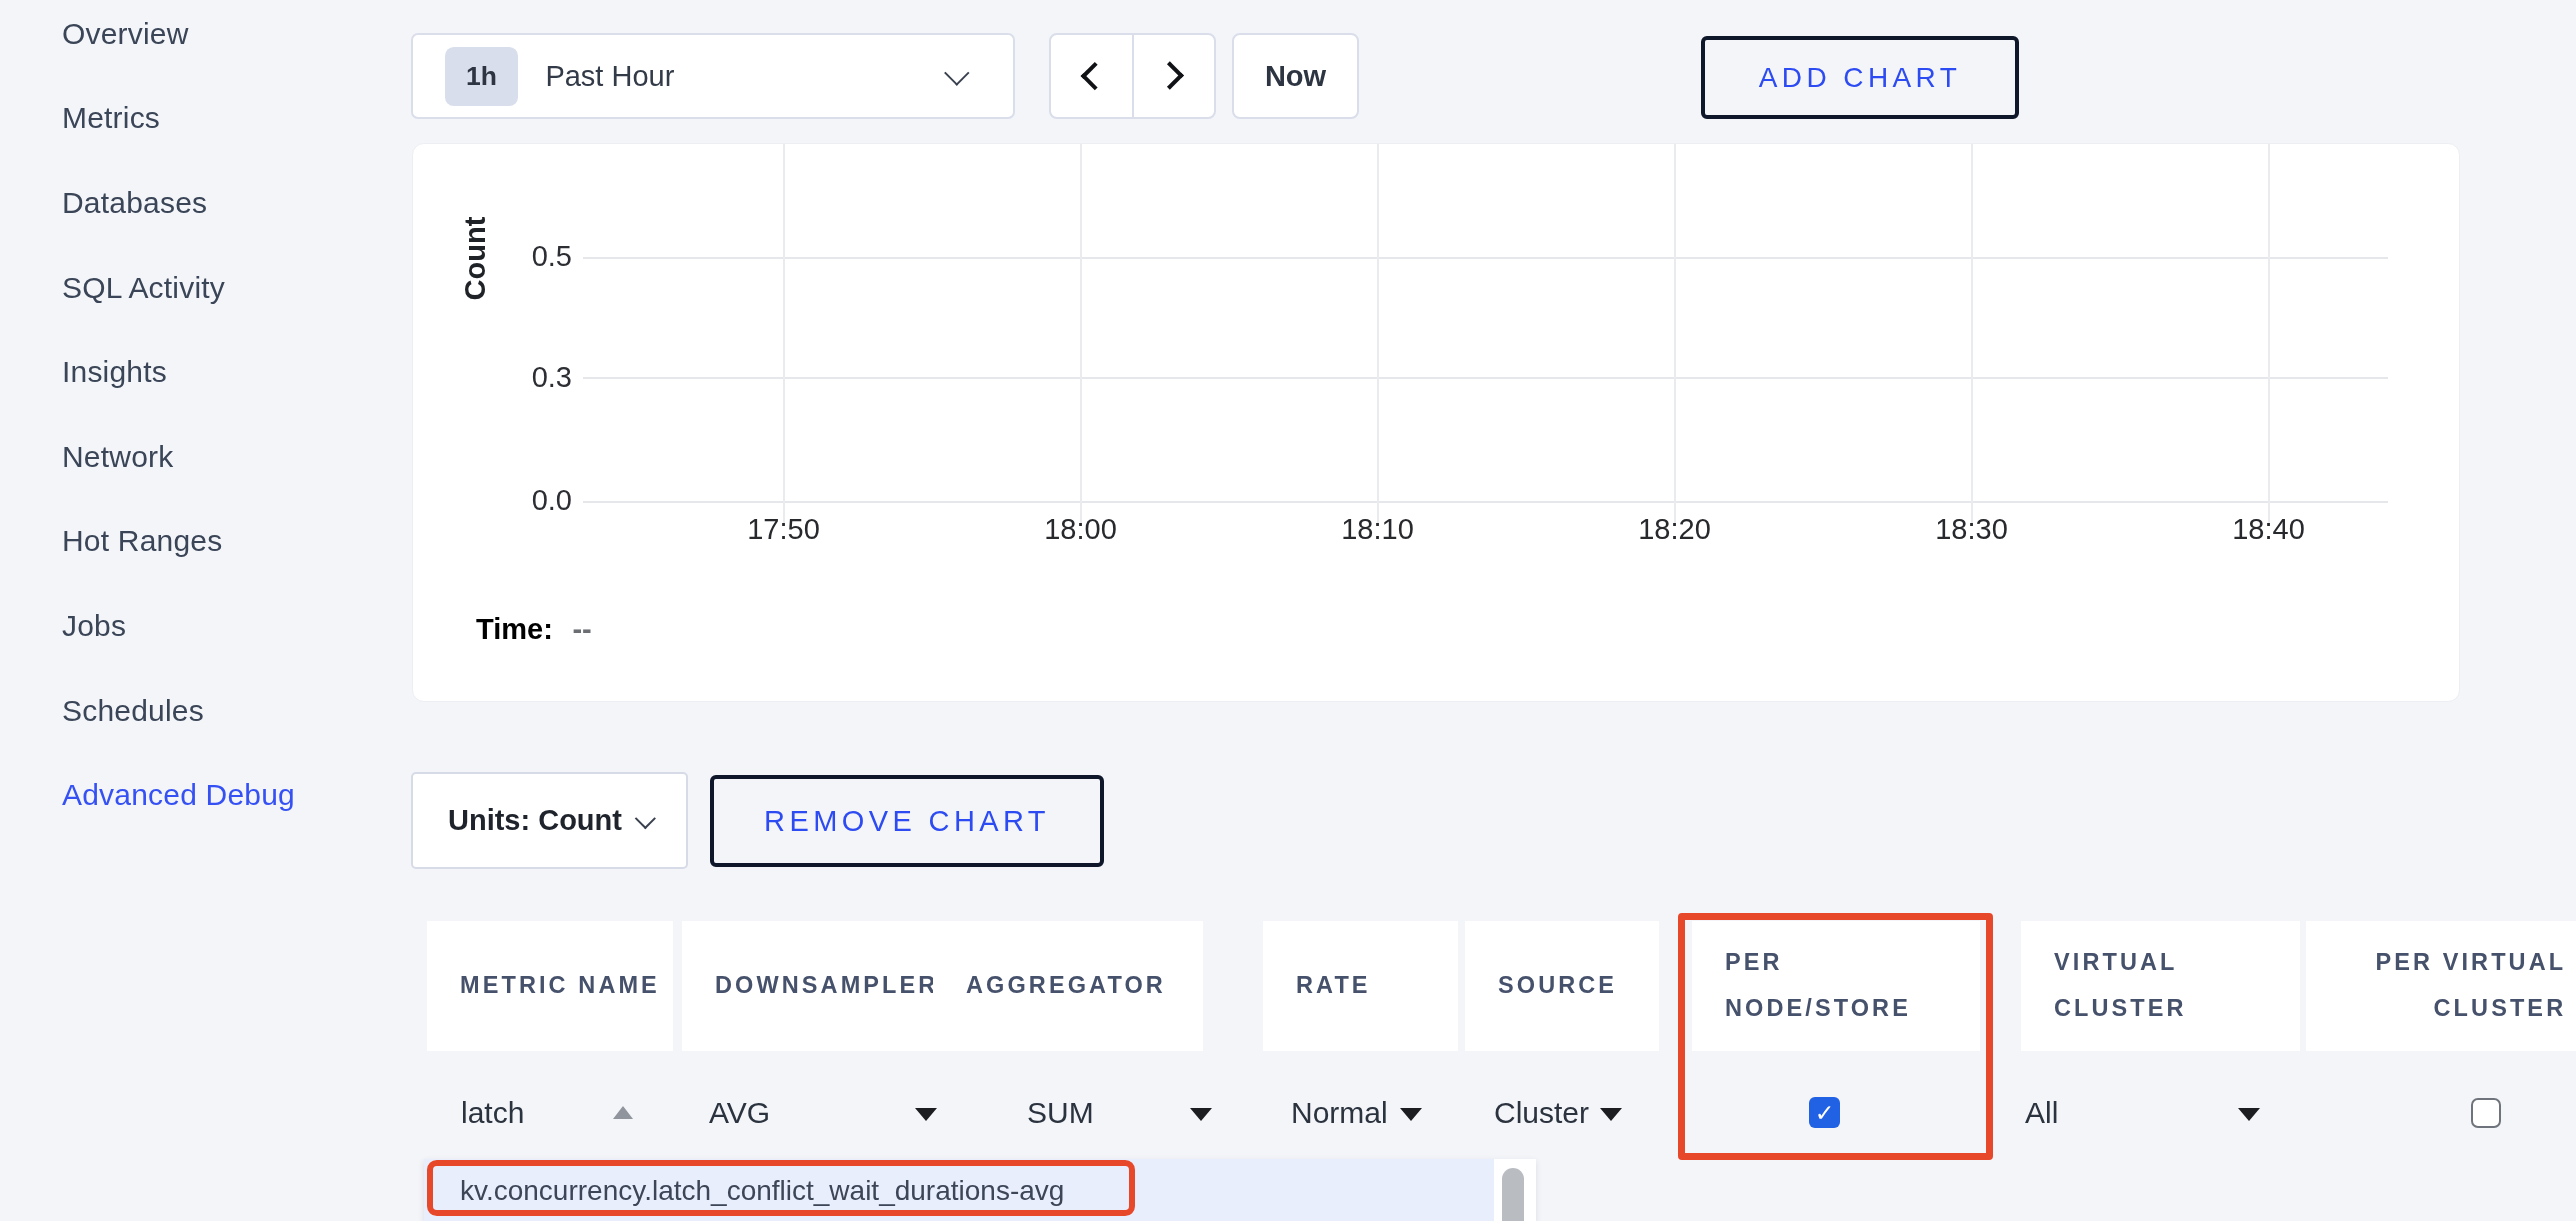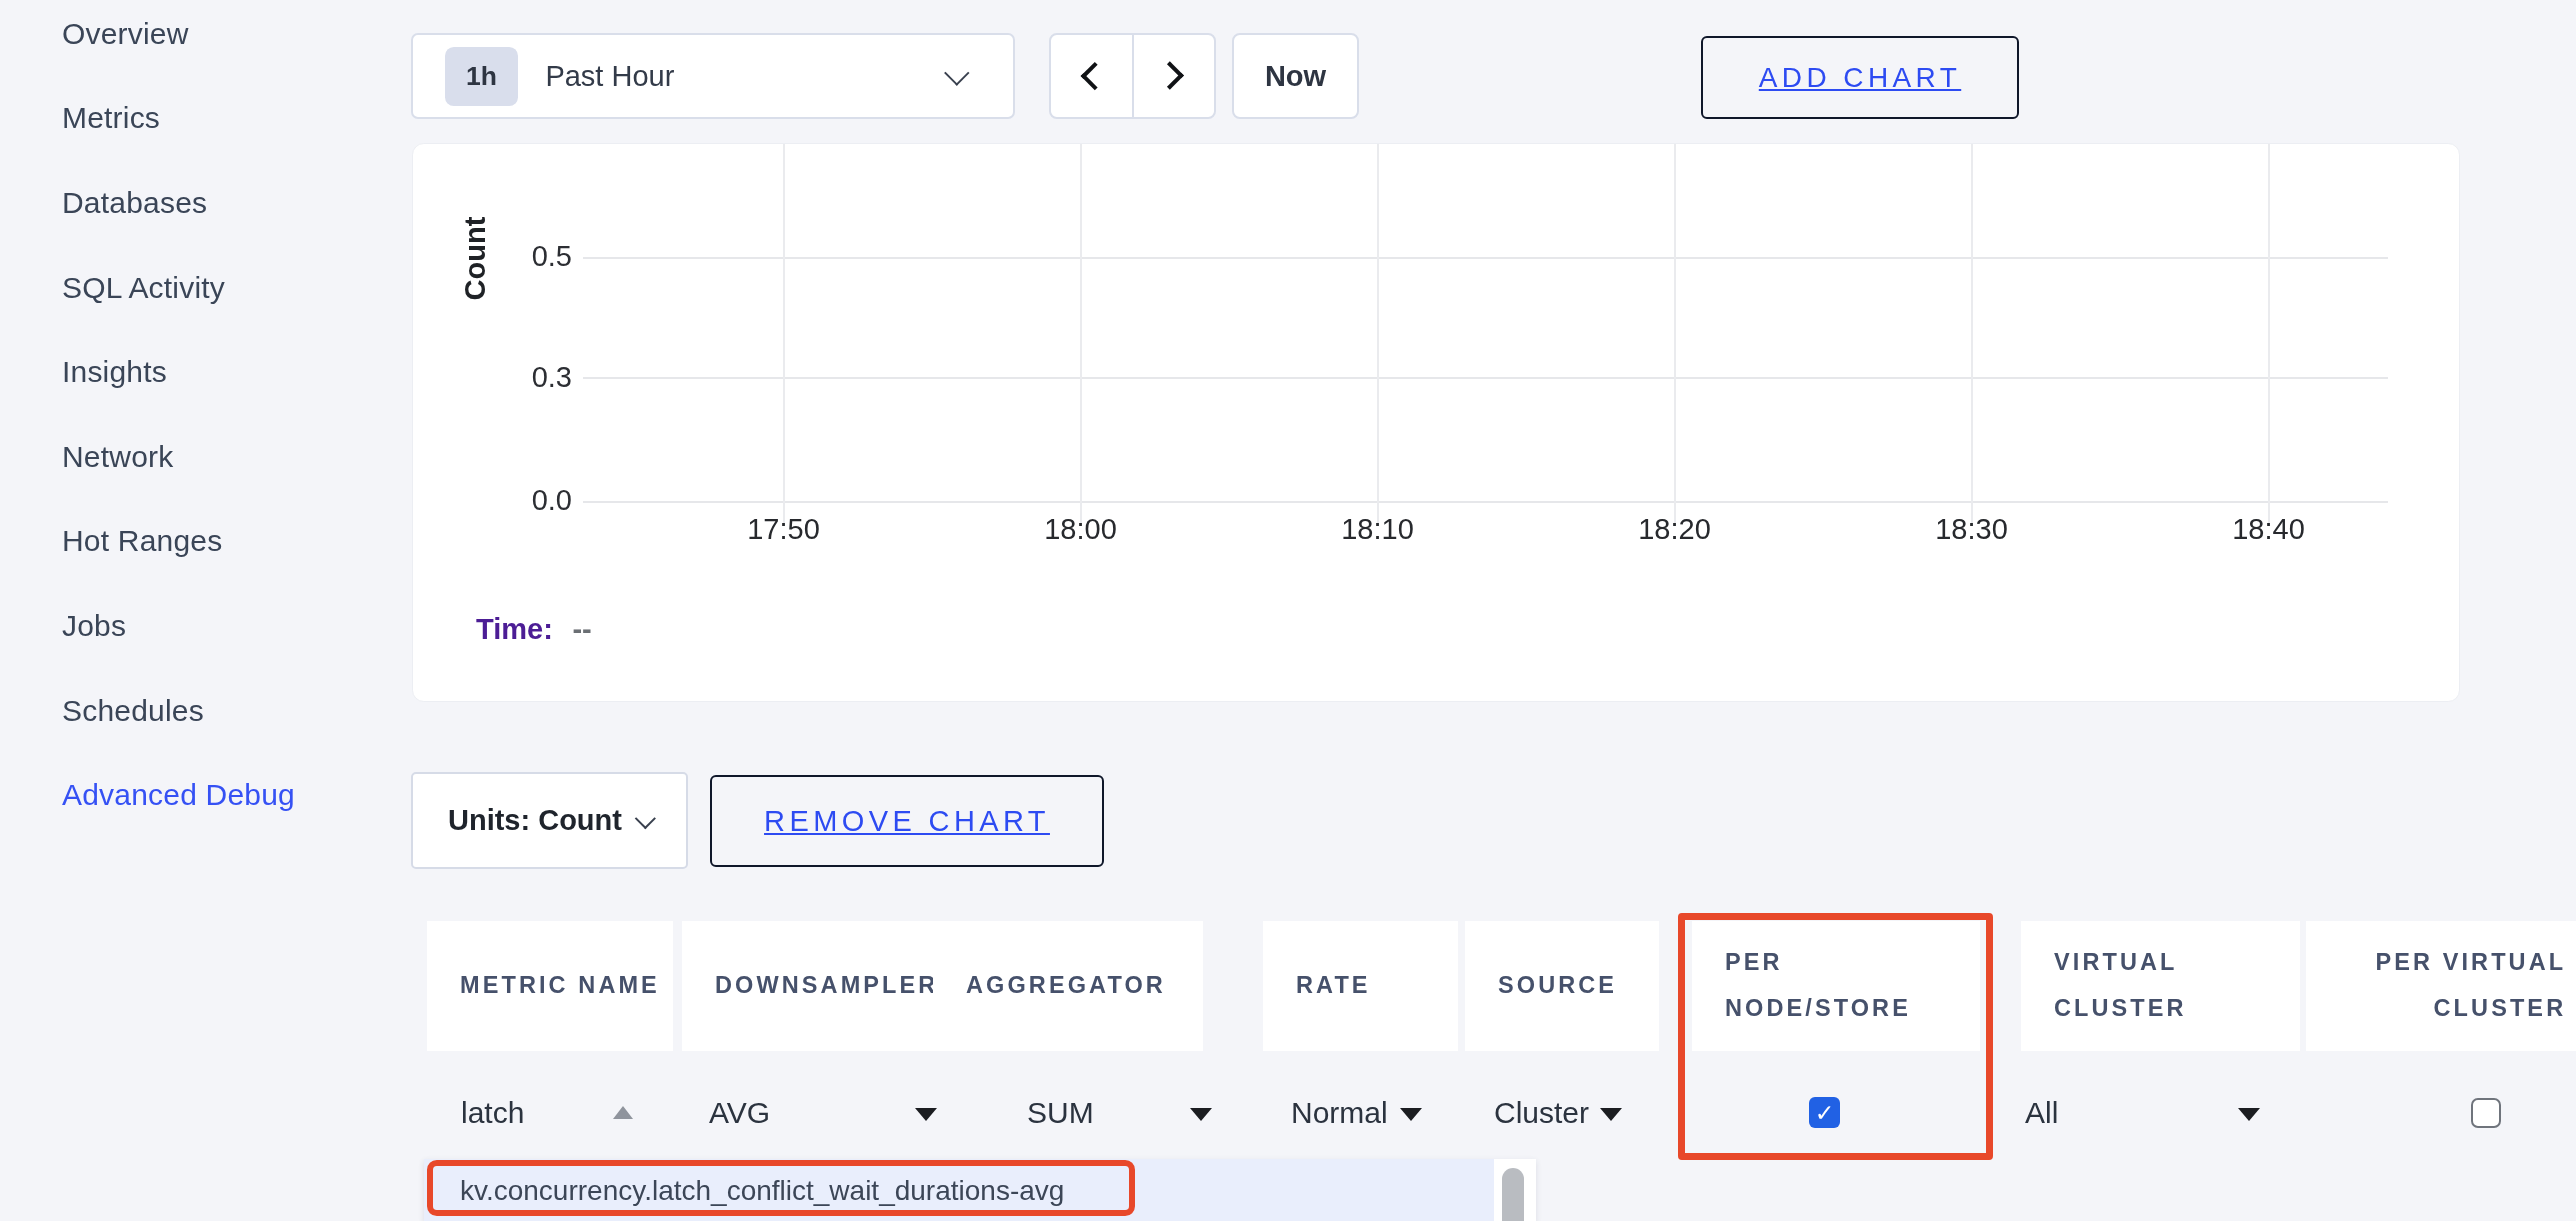--- a/index.html
+++ b/index.html
@@ -50,44 +50,43 @@
   .chev-left  { transform: rotate(45deg);  margin-left: 7.8px; }
   .chev-right { transform: rotate(225deg); margin-right: 7.8px; }
 
   #now-btn {
     left: 1232px; top: 33px; width: 127px; height: 86px;
     background: #fff; border: 2px solid #d9deea; border-radius: 7.8px;
     font-size: 29px; font-weight: 600; color: #2e3542;
     display: flex; align-items: center; justify-content: center; cursor: pointer;
   }
   .blue-outline-btn {
-    border: 2px solid #0f172a; border-radius: 5.9px; background: transparent;
+    border: 4px solid #0f172a; border-radius: 5.9px; background: transparent;
     color: #2d4bf2; font-size: 28px; font-weight: 500; letter-spacing: 4.4px;
     display: flex; align-items: center; justify-content: center; cursor: pointer;
     font-family: "Liberation Sans", sans-serif;
-    text-decoration: underline;
   }
   #add-chart-btn { left: 1701px; top: 36px; width: 318px; height: 83px; }
 
   
   #chart-card {
     left: 412px; top: 143px; width: 2048px; height: 559px;
     background: #fff; border: 1px solid #eceef3; border-radius: 11.8px;
   }
   #y-axis-label {
     position: absolute; left: 15.7px; top: 98px; width: 92px;
     transform: rotate(-90deg); transform-origin: center center;
     font-size: 29px; font-weight: 700; color: #1f2226; text-align: center;
   }
   .ytick { position: absolute; left: 69px; width: 90px; text-align: right; font-size: 29px; color: #2c2e33; }
   .hline { position: absolute; left: 170px; width: 1805px; height: 2px; background: #e6e7ea; }
   .vline { position: absolute; top: 0; width: 2px; height: 382px; background: #eaebee; }
   .xtick { position: absolute; top: 369px; width: 137px; text-align: center; font-size: 29px; color: #27292d; }
   #time-footer { position: absolute; left: 63px; top: 469px; font-size: 29px; color: #5f6368; }
-  #time-footer .tlabel { font-weight: 700; color: #4c1d95; }
+  #time-footer .tlabel { font-weight: 700; color: #000000; }
   #time-footer .tvalue { margin-left: 19.6px; font-weight: 700; color: #6b6f74; }
 
   
   #units-box {
     left: 411px; top: 772px; width: 277px; height: 97px;
     background: #fff; border: 2px solid #d6dbe7; border-radius: 5px;
     display: flex; align-items: center; cursor: pointer;
   }
   #units-label { margin-left: 35px; font-size: 29px; font-weight: 700; color: #1f242c; }
   #units-box .chev-down { position: absolute; right: 33px; top: 37px; width: 14.7px; height: 14.7px; }

